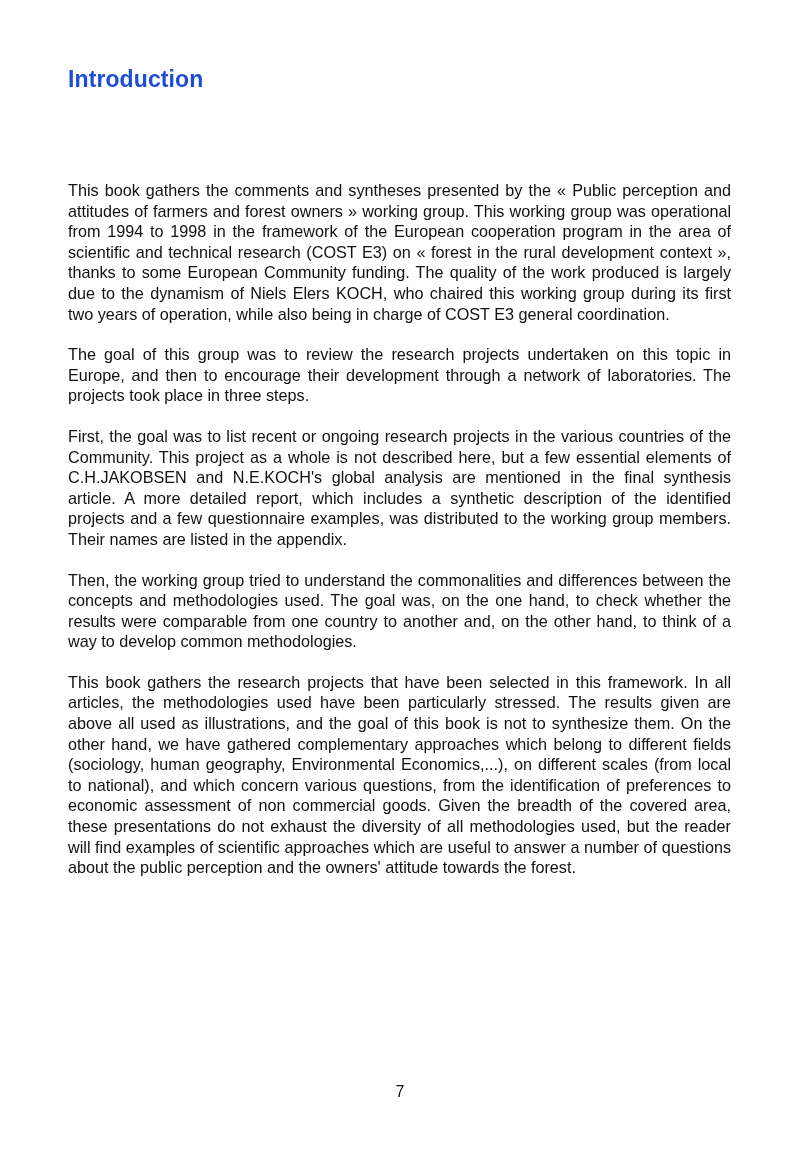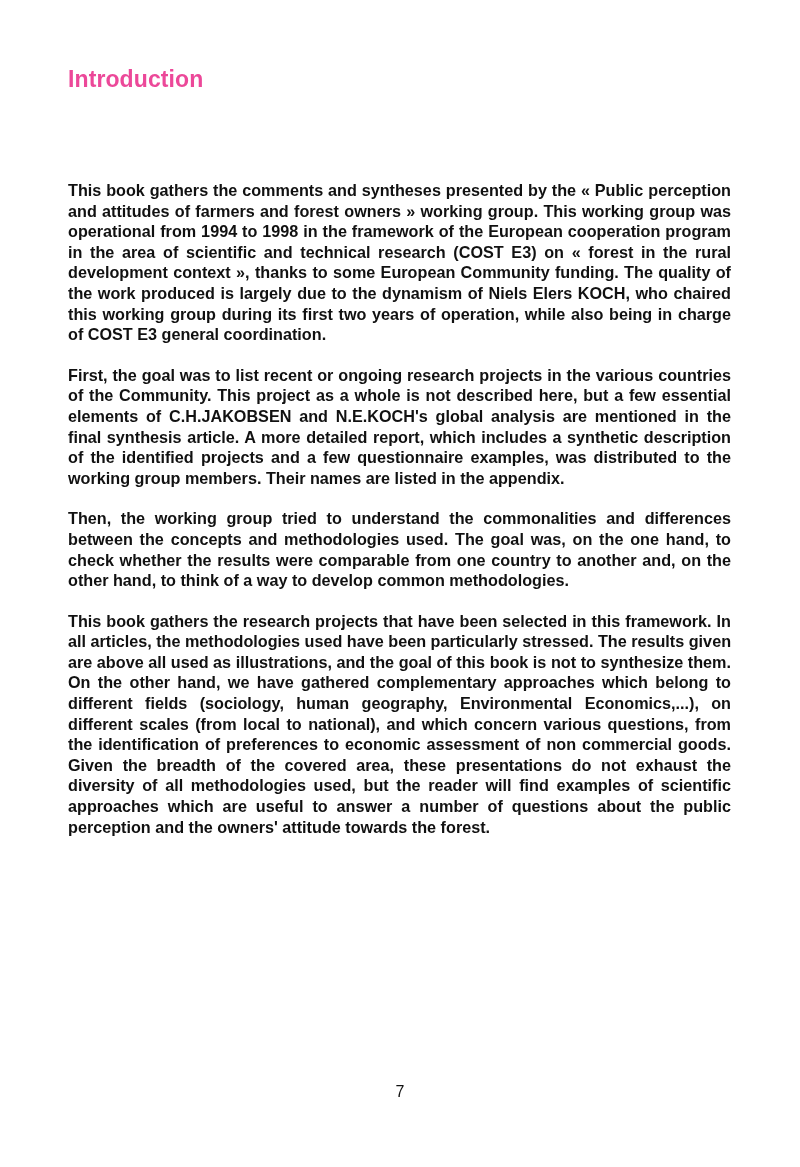--- a/index.html
+++ b/index.html
@@ -22,28 +22,27 @@
       height: 1167px;
     }
     .title {
       position: absolute;
       left: 68px;
       top: 66px;
       margin: 0;
       font-size: 23px;
       font-weight: bold;
       letter-spacing: 0.1px;
-      color: #ec4899;
+      color: #1d4ed8;
     }
     .body-text {
       position: absolute;
       left: 68px;
       top: 180px;
       width: 663px;
-      font-weight: bold;
     }
     .para {
       margin: 0 0 20px 0;
       font-size: 16.2px;
       line-height: 20.6px;
       text-align: justify;
       hyphens: manual;
     }
     .page-number {
       position: absolute;
@@ -56,19 +55,20 @@
     }
   </style>
 </head>
 <body>
 
 <div class="page">
   <h1 class="title">Introduction</h1>
 
   <div class="body-text">
     <p class="para">This book gathers the comments and syntheses presented by the « Public percep­tion and attitudes of farmers and forest owners » working group. This working group was operational from 1994 to 1998 in the framework of the European cooperation program in the area of scientific and technical research (COST E3) on « forest in the rural development context », thanks to some European Community funding. The quality of the work produced is largely due to the dynamism of Niels Elers KOCH, who chaired this working group during its first two years of operation, while also being in charge of COST E3 general coordination.</p>
+    <p class="para">The goal of this group was to review the research projects undertaken on this topic in Europe, and then to encourage their development through a network of laborato­ries. The projects took place in three steps.</p>
     <p class="para">First, the goal was to list recent or ongoing research projects in the various coun­tries of the Community. This project as a whole is not described here, but a few essential elements of C.H.JAKOBSEN and N.E.KOCH's global analysis are men­tioned in the final synthesis article. A more detailed report, which includes a syn­thetic description of the identified projects and a few questionnaire examples, was distributed to the working group members. Their names are listed in the appendix.</p>
     <p class="para">Then, the working group tried to understand the commonalities and differences between the concepts and methodologies used. The goal was, on the one hand, to check whether the results were comparable from one country to another and, on the other hand, to think of a way to develop common methodologies.</p>
     <p class="para">This book gathers the research projects that have been selected in this framework. In all articles, the methodologies used have been particularly stressed. The results given are above all used as illustrations, and the goal of this book is not to synthe­size them. On the other hand, we have gathered complementary approaches which belong to different fields (sociology, human geography, Environmental Econom­ics,...), on different scales (from local to national), and which concern various ques­tions, from the identification of preferences to economic assessment of non com­mercial goods. Given the breadth of the covered area, these presentations do not exhaust the diversity of all methodologies used, but the reader will find examples of scientific approaches which are useful to answer a number of questions about the public perception and the owners' attitude towards the forest.</p>
   </div>
 
   <div class="page-number">7</div>
 </div>
 
 </body></html>

